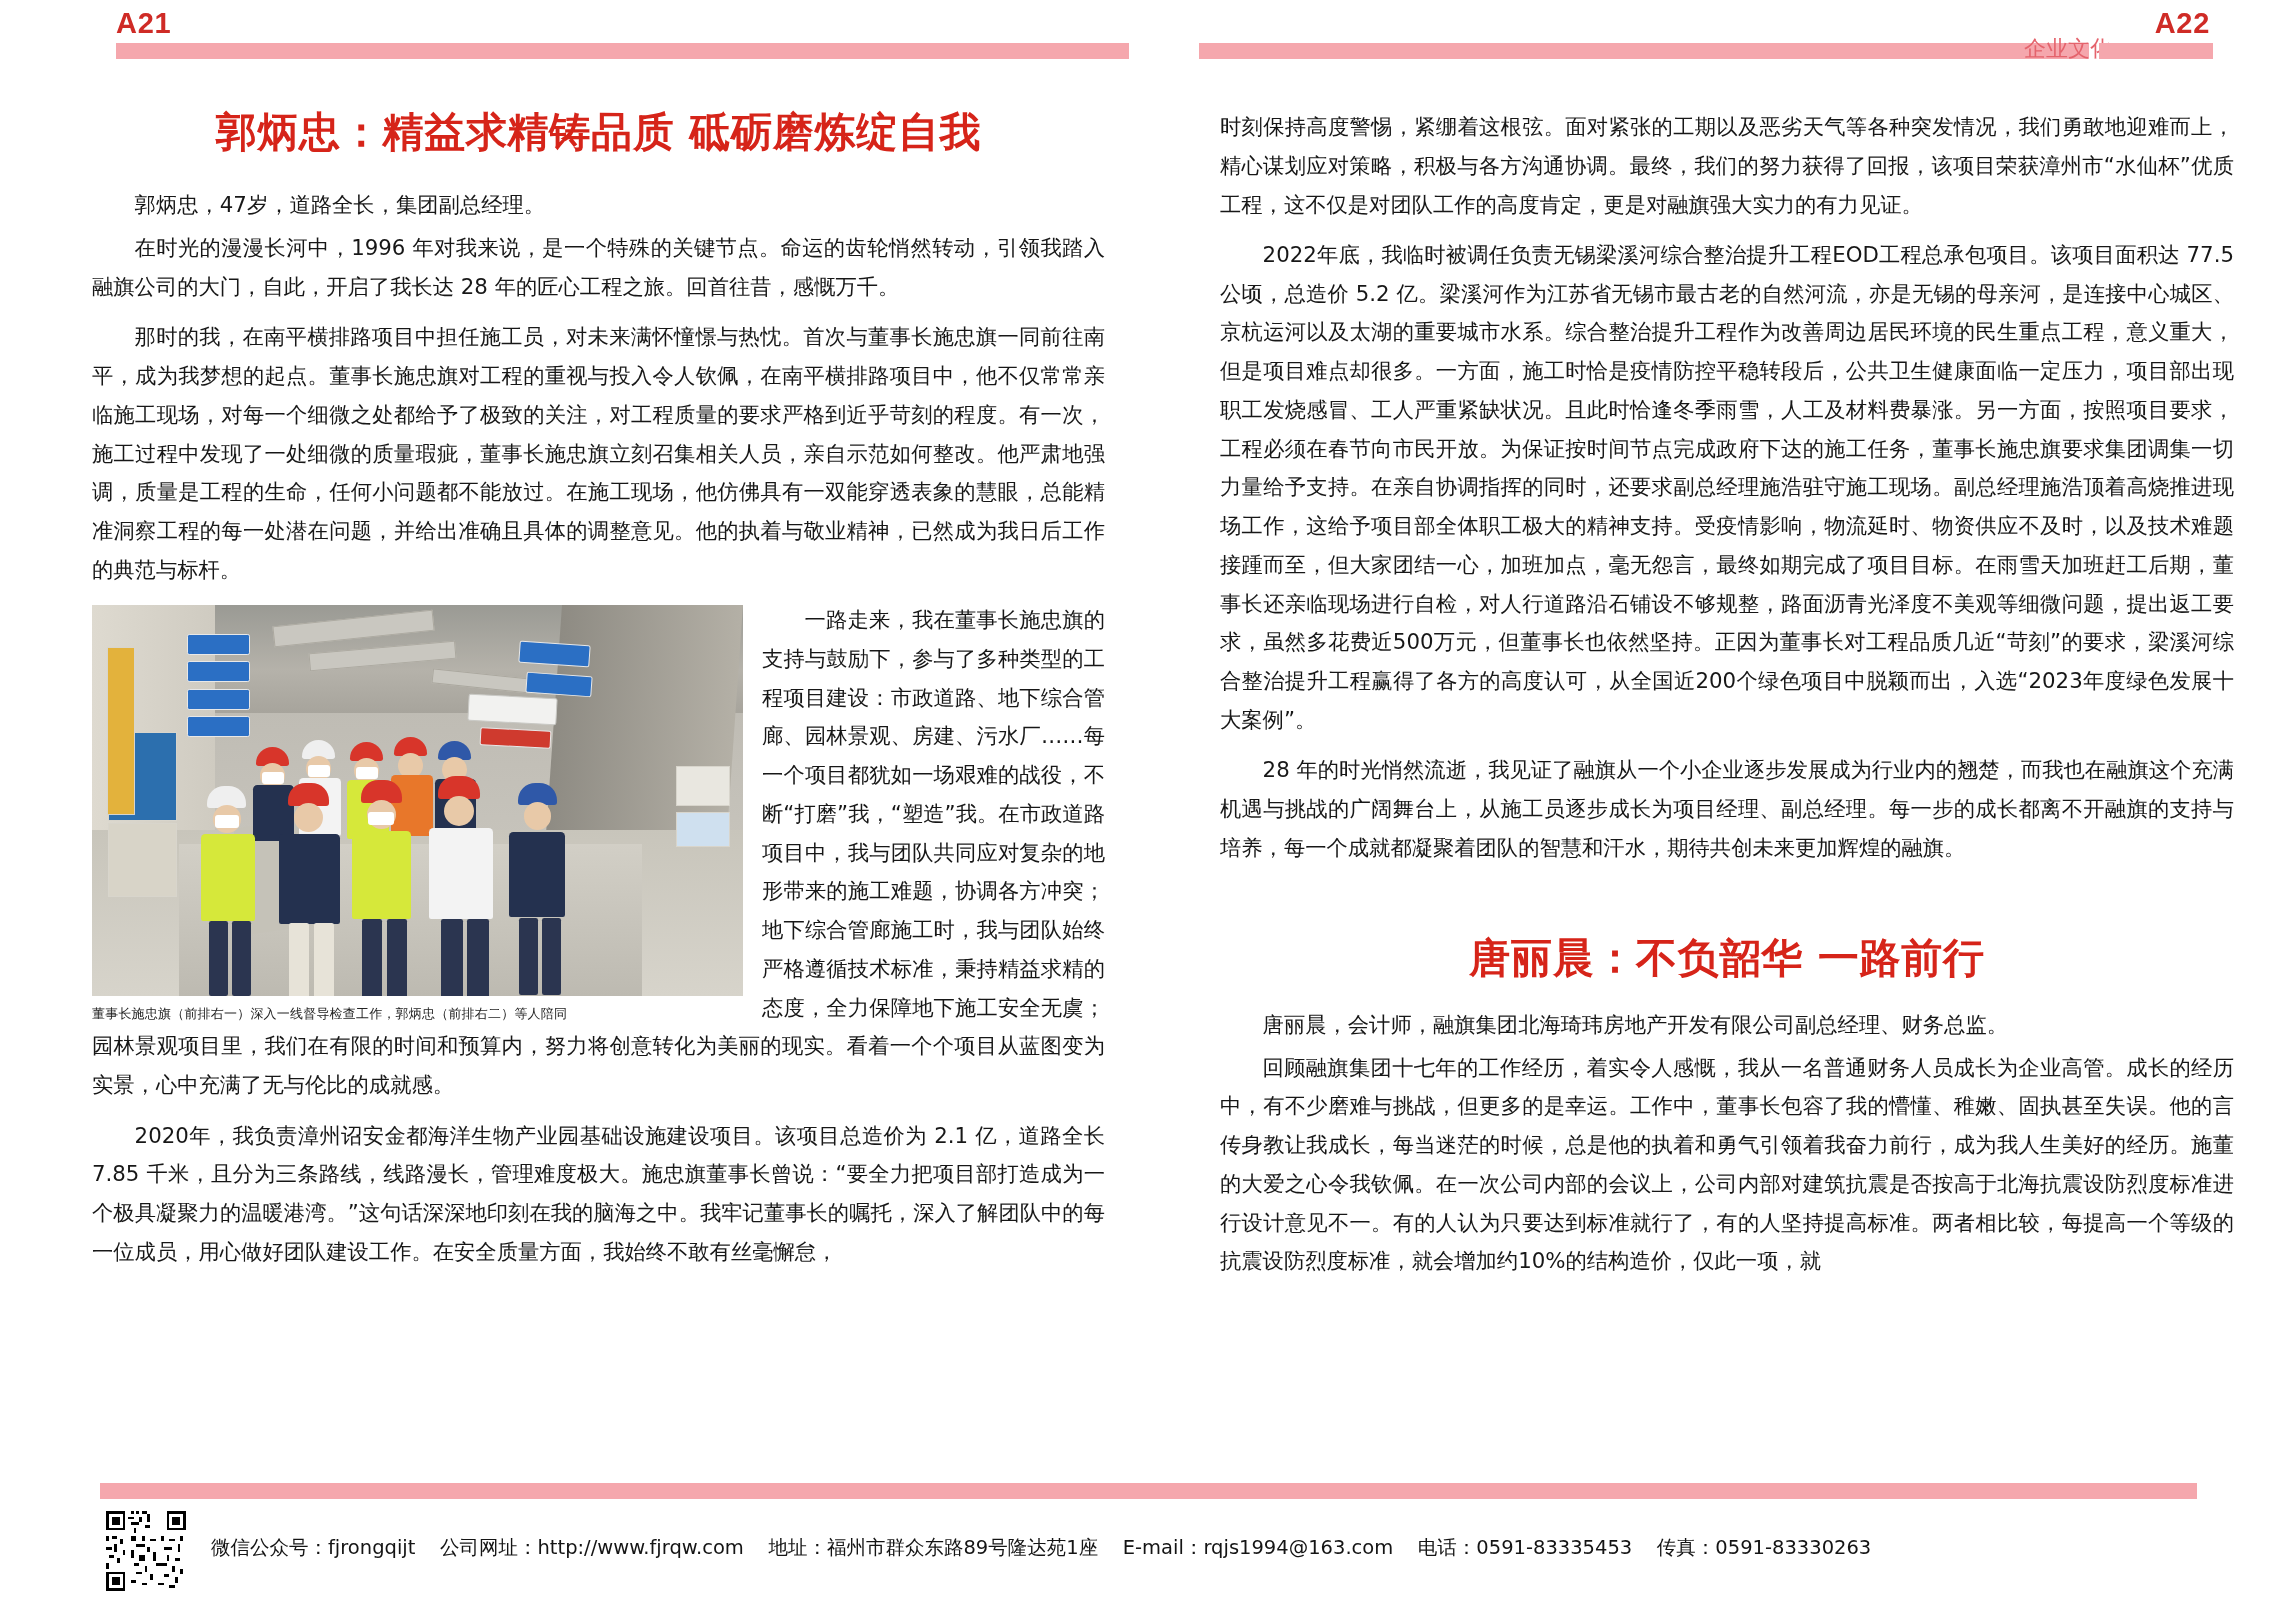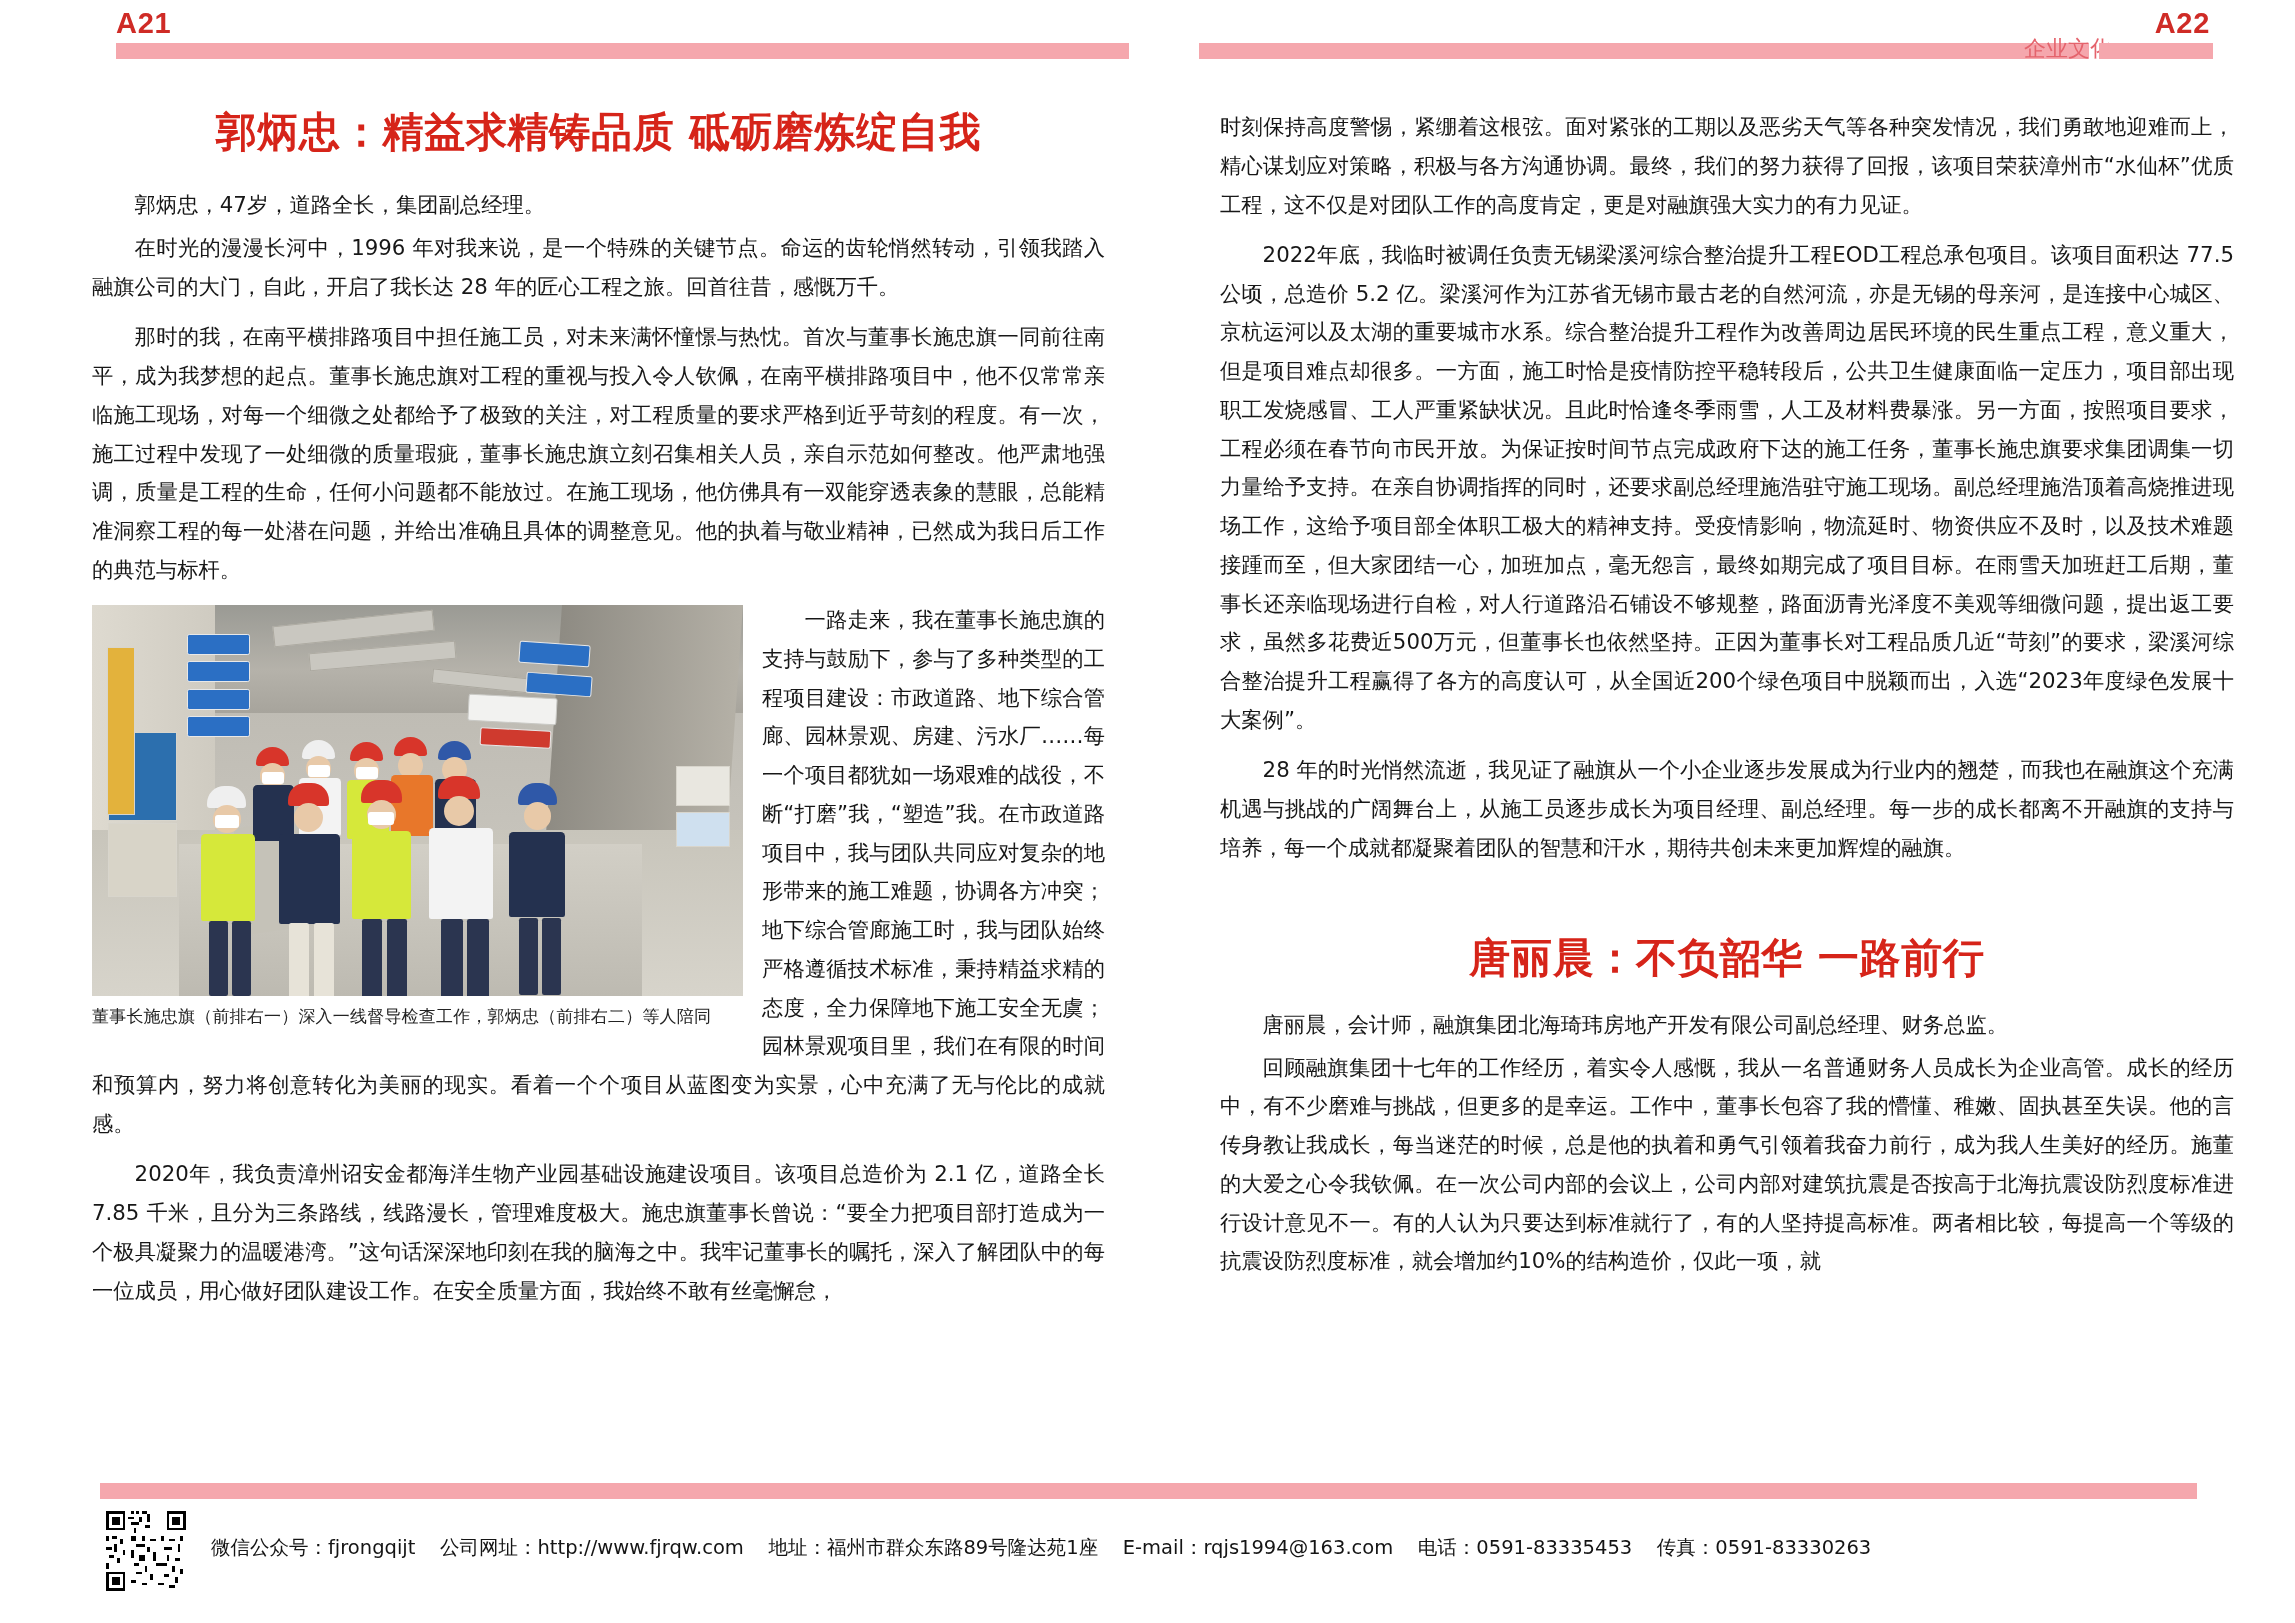--- a/index.html
+++ b/index.html
@@ -107,21 +107,21 @@
     margin: 4.3px 19px 2.9px 0;
   }
   .photo {
     width: 651px;
     height: 391px;
     position: relative;
     overflow: hidden;
     background: linear-gradient(#b9b6ae, #cfccc4);
   }
   .caption {
-    font-size: 17px;
+    font-size: 13px;
     color: #232323;
     margin-top: 8.7px;
     letter-spacing: 0.2px;
     font-family: "DejaVu Sans", sans-serif;
   }
   .clearfix::after { content:""; display:block; clear:both; }
 
   
   .ph-ceiling {
     position:absolute; left:0; top:0; width:100%; height:108px;

